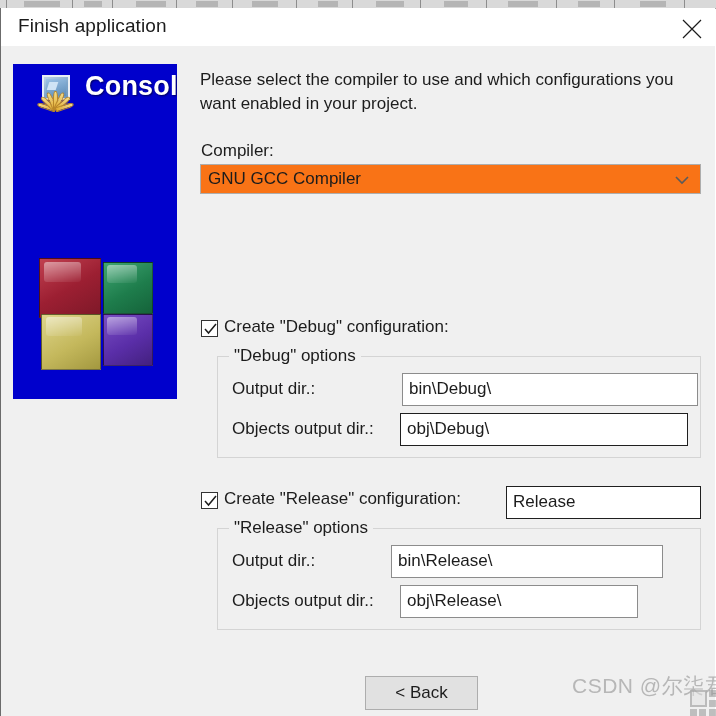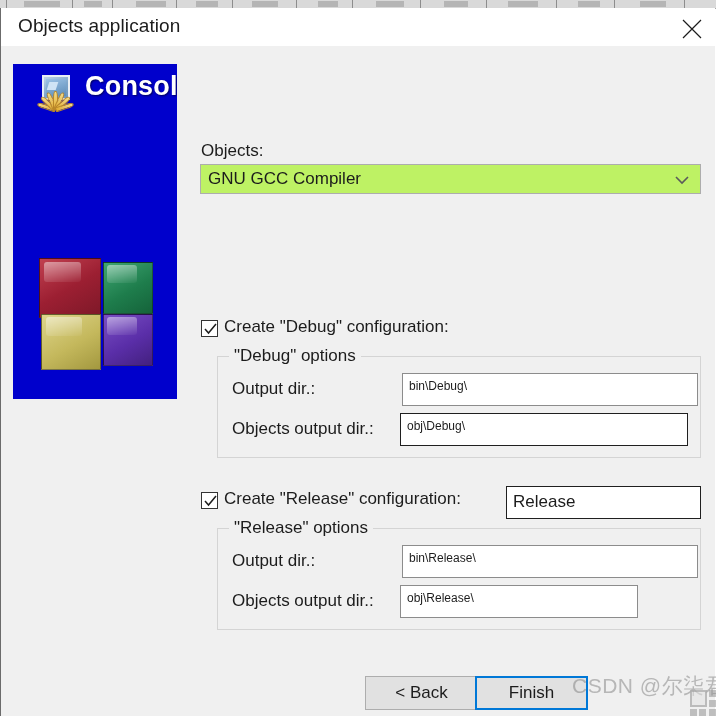--- a/index.html
+++ b/index.html
@@ -210,21 +210,21 @@
     white-space: nowrap;
   }
   #compiler-label { left: 1px; top: 95px; }
 
   #compiler-select {
     position: absolute;
     left: 0px;
     top: 118px;
     width: 501px;
     height: 30px;
-    background: #bef264;
+    background: #f97316;
     border: 1px solid #adadad;
     box-sizing: border-box;
   }
   #compiler-value {
     position: absolute;
     left: 7px;
     top: 4px;
     font-size: 17px;
     color: #1c1c1c;
     white-space: nowrap;
@@ -310,33 +310,33 @@
   .gb-input {
     position: absolute;
     height: 33px;
     background: #ffffff;
     box-sizing: border-box;
   }
   .gb-input .val {
     position: absolute;
     left: 6px;
     top: 5px;
-    font-size: 12px;
+    font-size: 17px;
     color: #1c1c1c;
     white-space: nowrap;
   }
 
   #gb-debug .lbl-out  { left: 14px; top: 22px; }
   #gb-debug .lbl-obj  { left: 14px; top: 62px; }
   #gb-debug .in-out   { left: 184px; top: 16px; width: 296px; border: 1px solid #8c8c8c; }
   #gb-debug .in-obj   { left: 182px; top: 56px; width: 288px; border: 1px solid #1f1f1f; }
 
   #gb-release .lbl-out { left: 14px; top: 22px; }
   #gb-release .lbl-obj { left: 14px; top: 62px; }
-  #gb-release .in-out  { left: 184px; top: 16px; width: 296px; border: 1px solid #8c8c8c; }
+  #gb-release .in-out  { left: 173px; top: 16px; width: 272px; border: 1px solid #8c8c8c; }
   #gb-release .in-obj  { left: 182px; top: 56px; width: 238px; border: 1px solid #8c8c8c; }
 
   
   #footer {
     position: absolute;
     left: 0;
     top: 630px;
     width: 714px;
     height: 40px;
   }
@@ -420,21 +420,21 @@
   <div class="tick" style="left:556px"></div>
   <div class="blk" style="left:578px;width:22px"></div>
   <div class="tick" style="left:614px"></div>
   <div class="blk" style="left:640px;width:26px"></div>
   <div class="tick" style="left:684px"></div>
 </div>
 
 <div id="dialog">
 
   <div id="titlebar">
-    <div id="title-text">Objects application</div>
+    <div id="title-text">Finish application</div>
     <div id="close-btn">
       <svg width="20" height="20" viewBox="0 0 20 20">
         <path d="M1 1 L19 19 M19 1 L1 19" stroke="#1c1c1c" stroke-width="1.2" fill="none"></path>
       </svg>
     </div>
   </div>
 
   <div id="content">
 
     <div id="banner">
@@ -469,22 +469,23 @@
           </div>
         <div class="cube" id="cube-purple">
             <div class="face"></div>
             <div class="gloss"></div>
           </div>
       </div>
     </div>
 
     <div id="pane">
 
-
-      <div class="field-label" id="compiler-label">Objects:</div>
+      <div class="intro">Please select the compiler to use and which configurations you want enabled in your project.</div>
+
+      <div class="field-label" id="compiler-label">Compiler:</div>
 
       <div id="compiler-select">
         <div id="compiler-value">GNU GCC Compiler</div>
         <svg id="compiler-arrow" width="14" height="9" viewBox="0 0 14 9">
           <path d="M1 1 L7 7 L13 1" stroke="#5b5b5b" stroke-width="1.6" fill="none"></path>
         </svg>
       </div>
 
       <div class="cfg-row" id="row-debug">
         <div class="cbox">
@@ -528,21 +529,20 @@
         <div class="gb-label lbl-obj">Objects output dir.:</div>
         <div class="gb-input in-obj">
           <div class="val">obj\Release\</div>
         </div>
       </div>
 
     </div>
 
     <div id="footer">
       <div class="dlg-btn" id="btn-back">&lt; Back</div>
-      <div class="dlg-btn" id="btn-finish">Finish</div>
     </div>
 
   </div>
 </div>
 
 <div id="watermark">
   <div id="wm-text">CSDN @尔柒君子</div>
   <div id="wm-logo">
     <div class="panel"></div>
     <div class="sq" style="left:19px;top:0px"></div>

